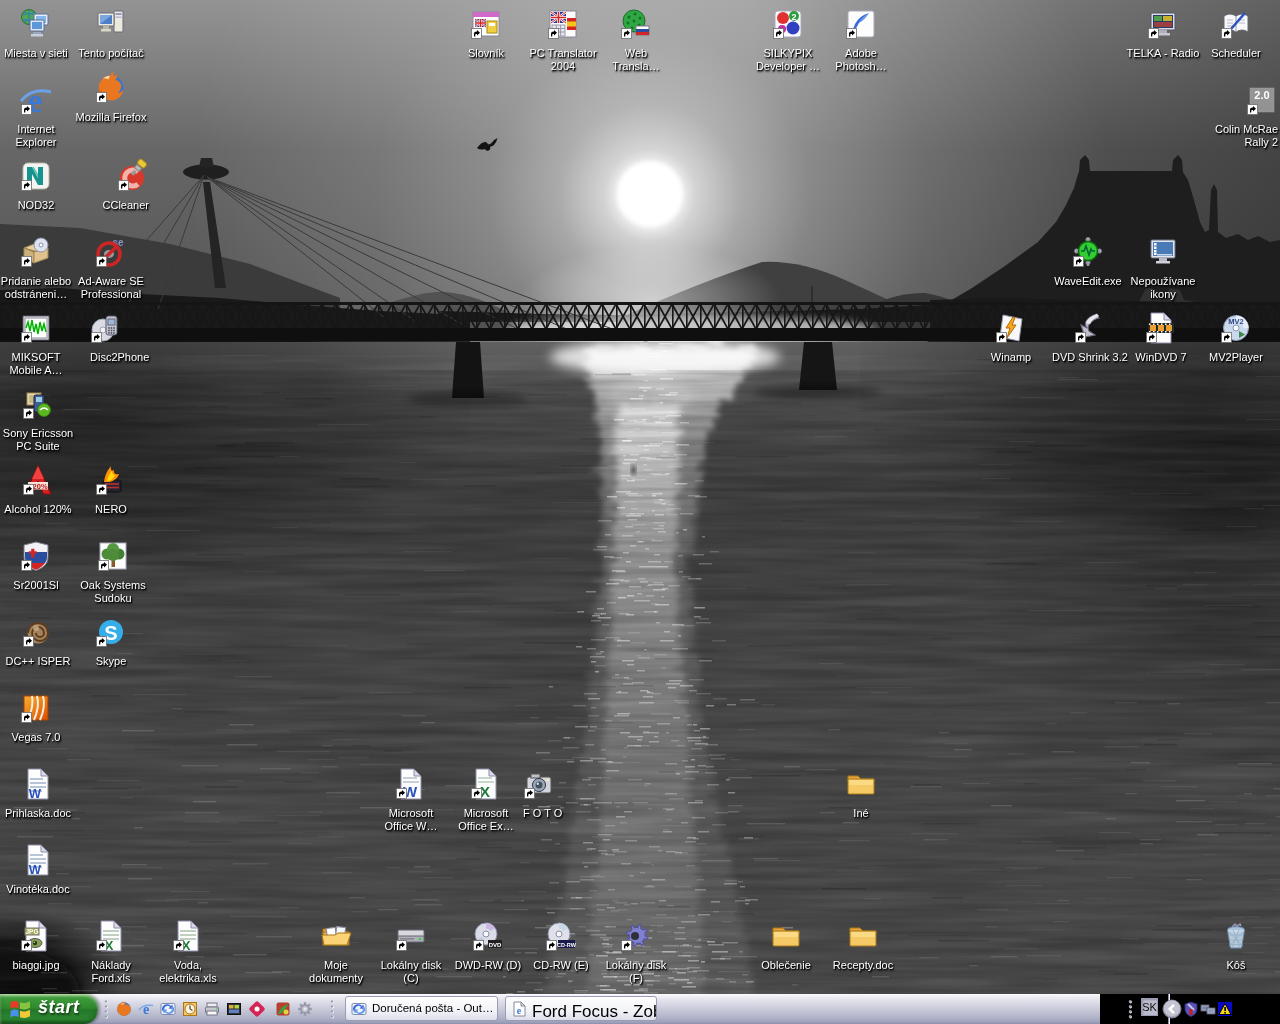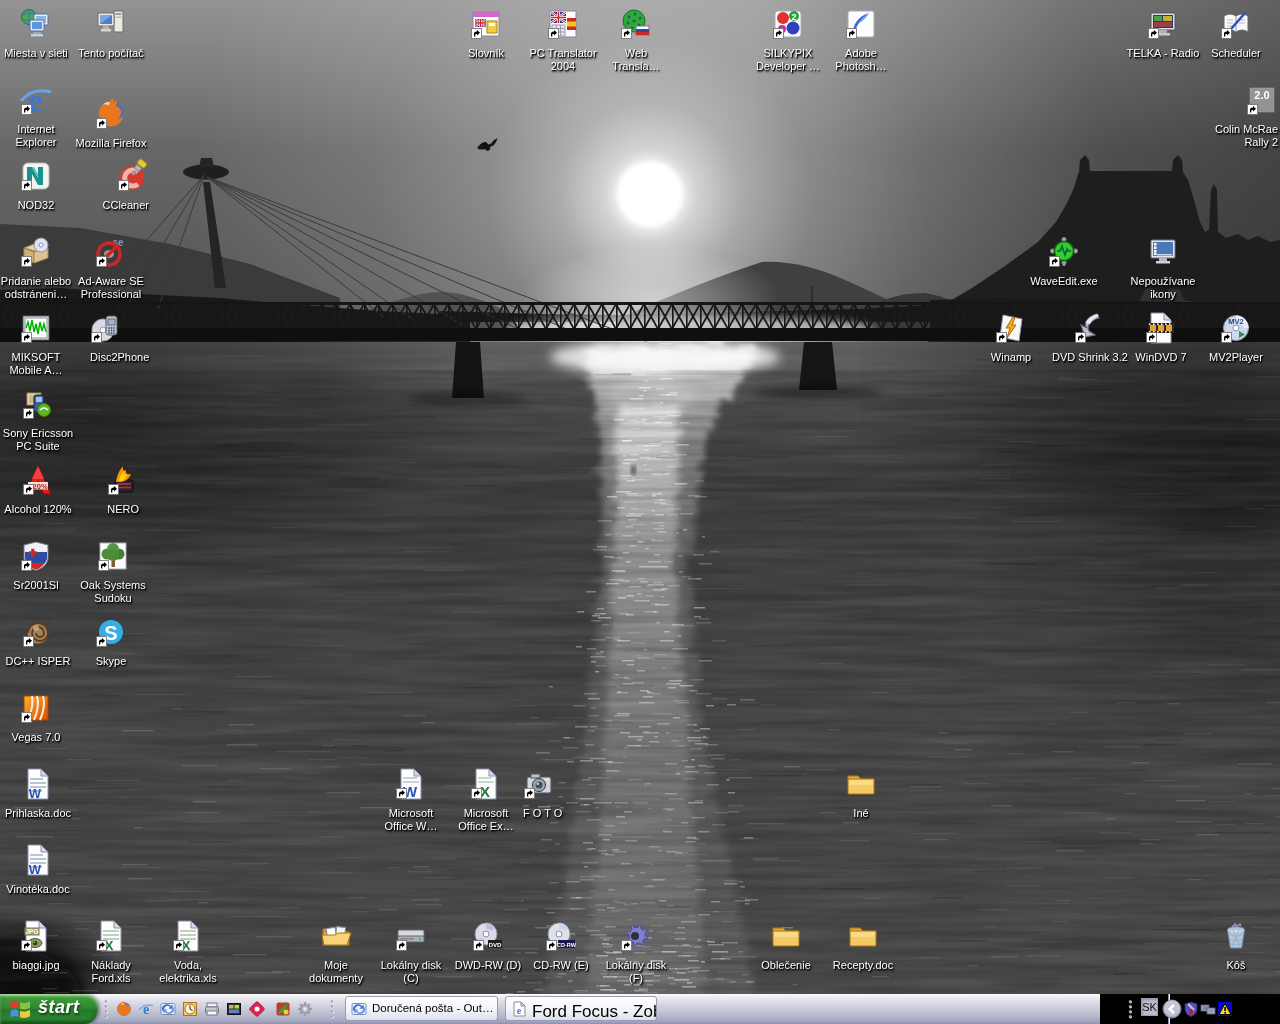--- a/index.html
+++ b/index.html
@@ -1480,21 +1480,21 @@
       <rect x="6" y="21" width="10" height="2.5" fill="#d9d6c8"></rect>
     </svg><div class="lbl">Tento počítač</div></div>
 <div style="position:absolute;left:-2px;top:84px;width:76px;text-align:center"><svg width="32" height="32" viewBox="0 0 32 32" style="overflow:visible">
       <text x="15" y="28" font-size="34" font-weight="bold" fill="#3878d8" text-anchor="middle" font-family="Liberation Serif">e</text>
       <path d="M1 17 Q12 3 31 8" stroke="#6aa2e8" stroke-width="3" fill="none"></path>
       <g>
         <rect x="1.5" y="20.5" width="10" height="10" fill="#fff" stroke="#6a6a6a" stroke-width="0.8"></rect>
         <path d="M4 28.5 L4 25.5 Q4 23.5 6.5 23.5 L7 23.5 L7 22 L10 24.8 L7 27.6 L7 26 L5.8 26 Q5.3 26 5.3 26.8 L5.3 28.5 Z" fill="#000"></path>
       </g>
     </svg><div class="lbl">Internet<br>Explorer</div></div>
-<div style="position:absolute;left:73px;top:98px;width:76px;text-align:center"><svg width="32" height="32" viewBox="0 0 32 32" style="overflow:visible">
+<div style="position:absolute;left:73px;top:72px;width:76px;text-align:center"><svg width="32" height="32" viewBox="0 0 32 32" style="overflow:visible">
       <circle cx="16" cy="16" r="12.5" fill="#3f74cc"></circle>
       <path d="M16 3.5 a12.5 12.5 0 1 0 12.4 14.5 q-2.5 3 -6.5 3.5 q5 -3.5 4 -9 q-1.5 -4 -5.5 -4.5 q2.5 -2.5 1 -5.5 q-1.5 1.8 -3.5 1.3 q1.5 -1.8 1 -3.8 q-1.5 1.5 -3 1.2 z" fill="#e8771f"></path>
       <path d="M7.5 6.5 q3.5 -3 7.5 -2.8 l-1.5 3.5 q-3 -1.2 -6 -0.7 z" fill="#f8d8a8"></path>
       <path d="M4 18 a12.5 12.5 0 0 0 4.5 7.5 q-0.5 -4 -1.5 -5.5 z" fill="#c85a10"></path>
       <g>
         <rect x="1.5" y="20.5" width="10" height="10" fill="#fff" stroke="#6a6a6a" stroke-width="0.8"></rect>
         <path d="M4 28.5 L4 25.5 Q4 23.5 6.5 23.5 L7 23.5 L7 22 L10 24.8 L7 27.6 L7 26 L5.8 26 Q5.3 26 5.3 26.8 L5.3 28.5 Z" fill="#000"></path>
       </g>
     </svg><div class="lbl">Mozilla Firefox</div></div>
 <div style="position:absolute;left:-2px;top:160px;width:76px;text-align:center"><svg width="32" height="32" viewBox="0 0 32 32" style="overflow:visible">
@@ -1583,21 +1583,21 @@
 <div style="position:absolute;left:-2px;top:464px;width:80px;text-align:center"><svg width="32" height="32" viewBox="0 0 32 32" style="overflow:visible">
       <path d="M16 2 L29 30 L21.5 30 L16 17 L10.5 30 L3 30 Z" fill="#d82222" stroke="#8a0f0f" stroke-width="1.2"></path>
       <path d="M16 2 L22 15 L10 15 Z" fill="#f04040"></path>
       <rect x="6" y="18" width="20" height="7.5" fill="#f8ece4" opacity="0.95"></rect>
       <text x="16" y="24.5" font-size="7.5" font-weight="bold" fill="#c01818" text-anchor="middle">120%</text>
       <g>
         <rect x="1.5" y="20.5" width="10" height="10" fill="#fff" stroke="#6a6a6a" stroke-width="0.8"></rect>
         <path d="M4 28.5 L4 25.5 Q4 23.5 6.5 23.5 L7 23.5 L7 22 L10 24.8 L7 27.6 L7 26 L5.8 26 Q5.3 26 5.3 26.8 L5.3 28.5 Z" fill="#000"></path>
       </g>
     </svg><div class="lbl">Alcohol 120%</div></div>
-<div style="position:absolute;left:63px;top:464px;width:76px;text-align:right"><svg width="32" height="32" viewBox="0 0 32 32" style="overflow:visible">
+<div style="position:absolute;left:73px;top:464px;width:76px;text-align:center"><svg width="32" height="32" viewBox="0 0 32 32" style="overflow:visible">
       <rect x="8" y="16" width="18" height="12" rx="2" fill="#222230" stroke="#111"></rect>
       <line x1="10" y1="20" x2="24" y2="20" stroke="#b03030" stroke-width="1.8"></line>
       <line x1="10" y1="23.5" x2="24" y2="23.5" stroke="#b03030" stroke-width="1.8"></line>
       <path d="M9 18 Q10 9 16 2 Q15 8 19 6 Q18 11 24 10 Q22 16 15 18 Z" fill="#ff9000"></path>
       <path d="M12 17 Q13 11 17 7 Q17 11 20 11 Q18 16 14 17 Z" fill="#ffd810"></path>
       <g>
         <rect x="1.5" y="20.5" width="10" height="10" fill="#fff" stroke="#6a6a6a" stroke-width="0.8"></rect>
         <path d="M4 28.5 L4 25.5 Q4 23.5 6.5 23.5 L7 23.5 L7 22 L10 24.8 L7 27.6 L7 26 L5.8 26 Q5.3 26 5.3 26.8 L5.3 28.5 Z" fill="#000"></path>
       </g>
     </svg><div class="lbl">NERO</div></div>
@@ -1806,21 +1806,21 @@
       </g>
     </svg><div class="lbl">Scheduler</div></div>
 <div style="position:absolute;left:1198px;top:84px;width:80px;text-align:right"><svg width="32" height="32" viewBox="0 0 32 32" style="overflow:visible">
       <rect x="4" y="4" width="24" height="24" fill="#cccccc" opacity="0.55" stroke="#eee" stroke-opacity="0.5"></rect>
       <text x="16" y="15" font-size="11" font-weight="bold" fill="#fff" text-anchor="middle">2.0</text>
       <g>
         <rect x="1.5" y="20.5" width="10" height="10" fill="#fff" stroke="#6a6a6a" stroke-width="0.8"></rect>
         <path d="M4 28.5 L4 25.5 Q4 23.5 6.5 23.5 L7 23.5 L7 22 L10 24.8 L7 27.6 L7 26 L5.8 26 Q5.3 26 5.3 26.8 L5.3 28.5 Z" fill="#000"></path>
       </g>
     </svg><div class="lbl">Colin McRae<br>Rally 2</div></div>
-<div style="position:absolute;left:1024px;top:236px;width:80px;text-align:center"><svg width="32" height="32" viewBox="0 0 32 32" style="overflow:visible">
+<div style="position:absolute;left:1048px;top:236px;width:80px;text-align:center"><svg width="32" height="32" viewBox="0 0 32 32" style="overflow:visible">
       <g stroke="#667" fill="#b8b8c0">
         <circle cx="16" cy="3.5" r="2.2"></circle>
         <circle cx="16" cy="26.5" r="2.2"></circle>
         <circle cx="4.5" cy="15" r="2.2"></circle>
         <circle cx="27.5" cy="15" r="2.2"></circle>
       </g>
       <rect x="14.8" y="3" width="2.4" height="27" fill="#99a"></rect>
       <rect x="4" y="13.8" width="24" height="2.4" fill="#99a"></rect>
       <circle cx="16" cy="15" r="9.5" fill="#33cc33" stroke="#0a6a0a" stroke-width="1.5"></circle>
       <path d="M9 15 h3 l2 -5 l3 9 l2 -6 l1 2 h3" stroke="#063" stroke-width="1.6" fill="none"></path>

